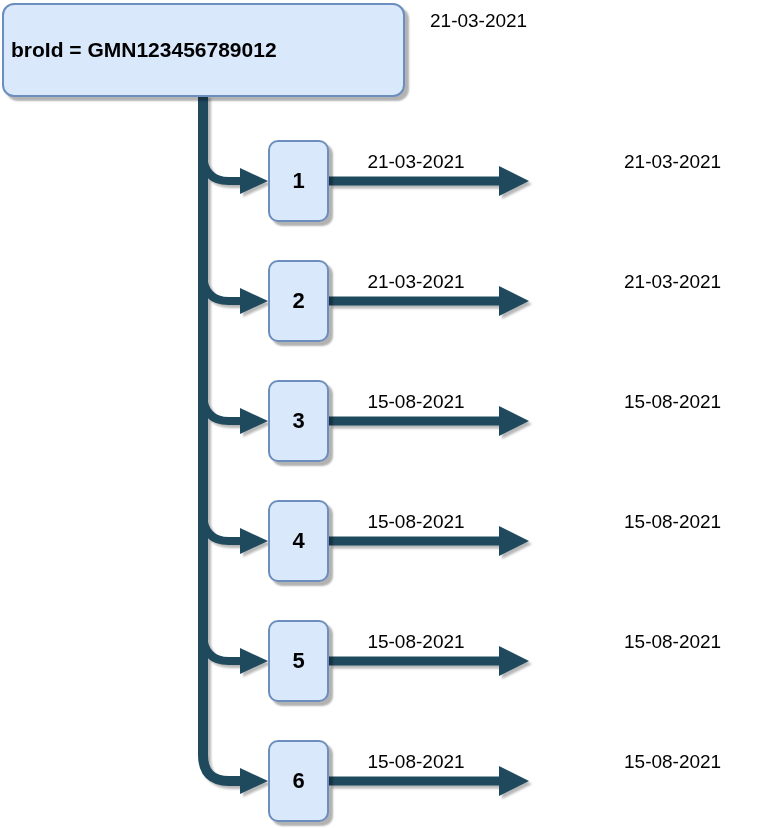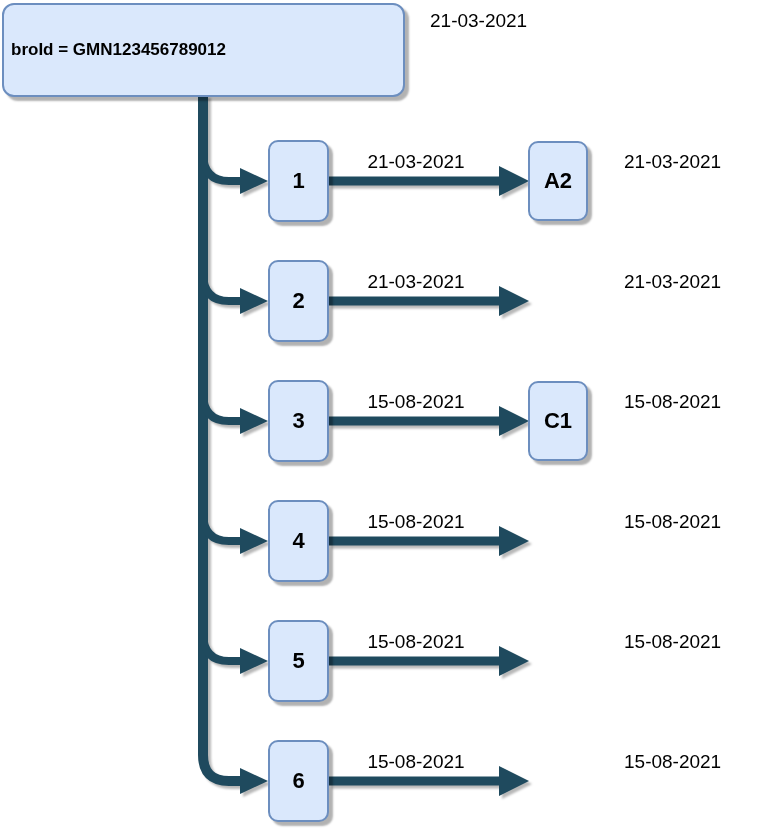--- a/index.html
+++ b/index.html
@@ -8,21 +8,21 @@
 
   
   svg.edges { position: absolute; left: 0; top: 0; filter: drop-shadow(3px 3px 1px rgba(0,0,0,0.28)); }
 
   
   .header-node {
     position: absolute; left: 2px; top: 3px; width: 392px; height: 90px;
     background: #dae8fc; border: 2px solid #6c8ebf; border-radius: 12px;
     box-shadow: 4px 4px 2px rgba(0,0,0,0.3);
     display: flex; flex-direction: column; justify-content: center;
-    padding-left: 7px; font-weight: bold; font-size: 17px; line-height: 28px; color: #000;
+    padding-left: 7px; font-weight: bold; font-size: 21px; line-height: 28px; color: #000;
   }
 
   .top-date { position: absolute; left: 430px; top: 10px; font-size: 19px; color: #000; }
 
   .row { position: absolute; left: 0; width: 762px; height: 120px; }
 
   .node {
     position: absolute; background: #dae8fc; border: 2px solid #6c8ebf; border-radius: 10px;
     box-shadow: 4px 4px 2px rgba(0,0,0,0.3);
     display: flex; align-items: center; justify-content: center;
@@ -74,42 +74,36 @@
   <div class="header-node">
     <div>broId = GMN123456789012</div>
   </div>
   <div class="top-date">21-03-2021</div>
 
   <div class="row" style="top:140px">
     <div class="node src">
         <span>1</span>
       </div>
     <div class="edge-date">21-03-2021</div>
-    <div class="node tgt">
-        <span>A2</span>
-      </div>
     <div class="right-date">21-03-2021</div>
   </div>
 
   <div class="row" style="top:260px">
     <div class="node src">
         <span>2</span>
       </div>
     <div class="edge-date">21-03-2021</div>
     <div class="right-date">21-03-2021</div>
   </div>
 
   <div class="row" style="top:380px">
     <div class="node src">
         <span>3</span>
       </div>
     <div class="edge-date">15-08-2021</div>
-    <div class="node tgt">
-        <span>C1</span>
-      </div>
     <div class="right-date">15-08-2021</div>
   </div>
 
   <div class="row" style="top:500px">
     <div class="node src">
         <span>4</span>
       </div>
     <div class="edge-date">15-08-2021</div>
     <div class="right-date">15-08-2021</div>
   </div>

